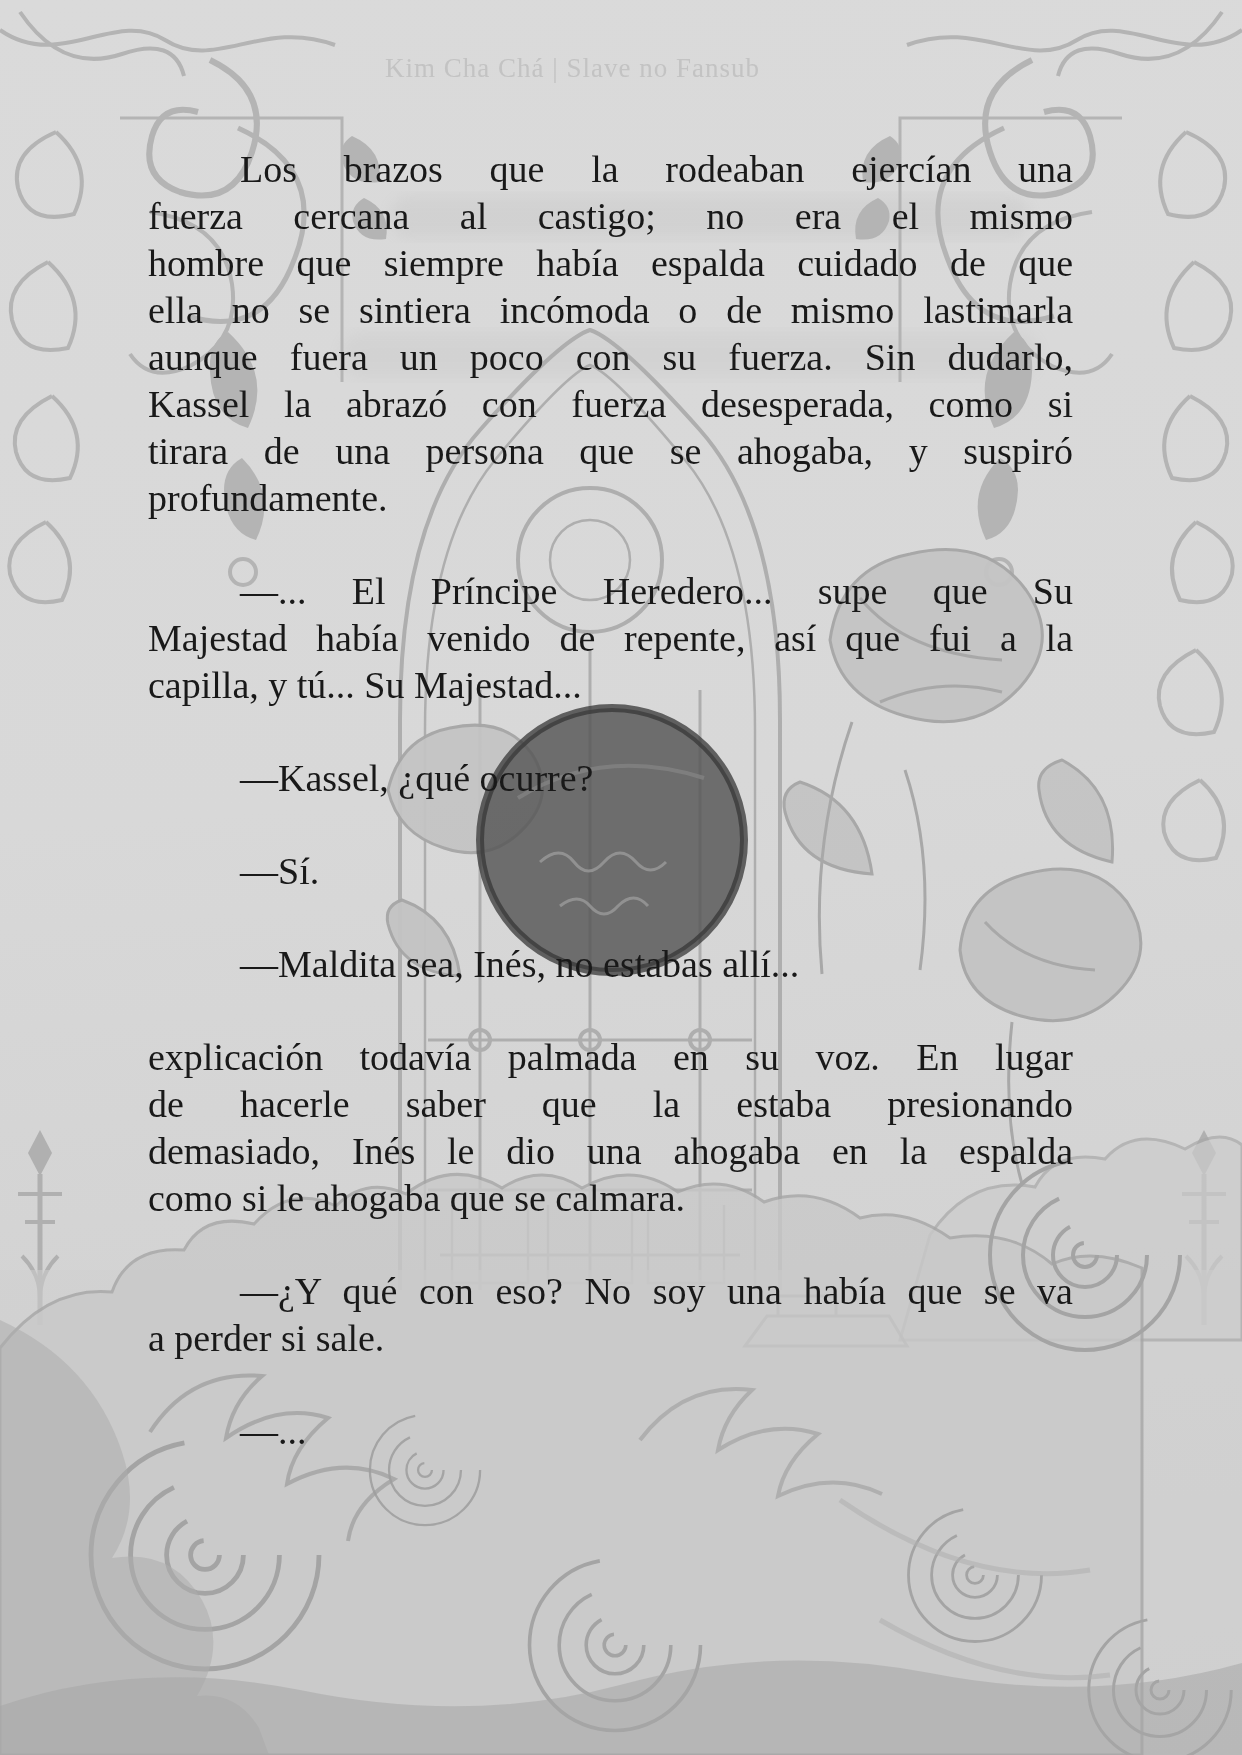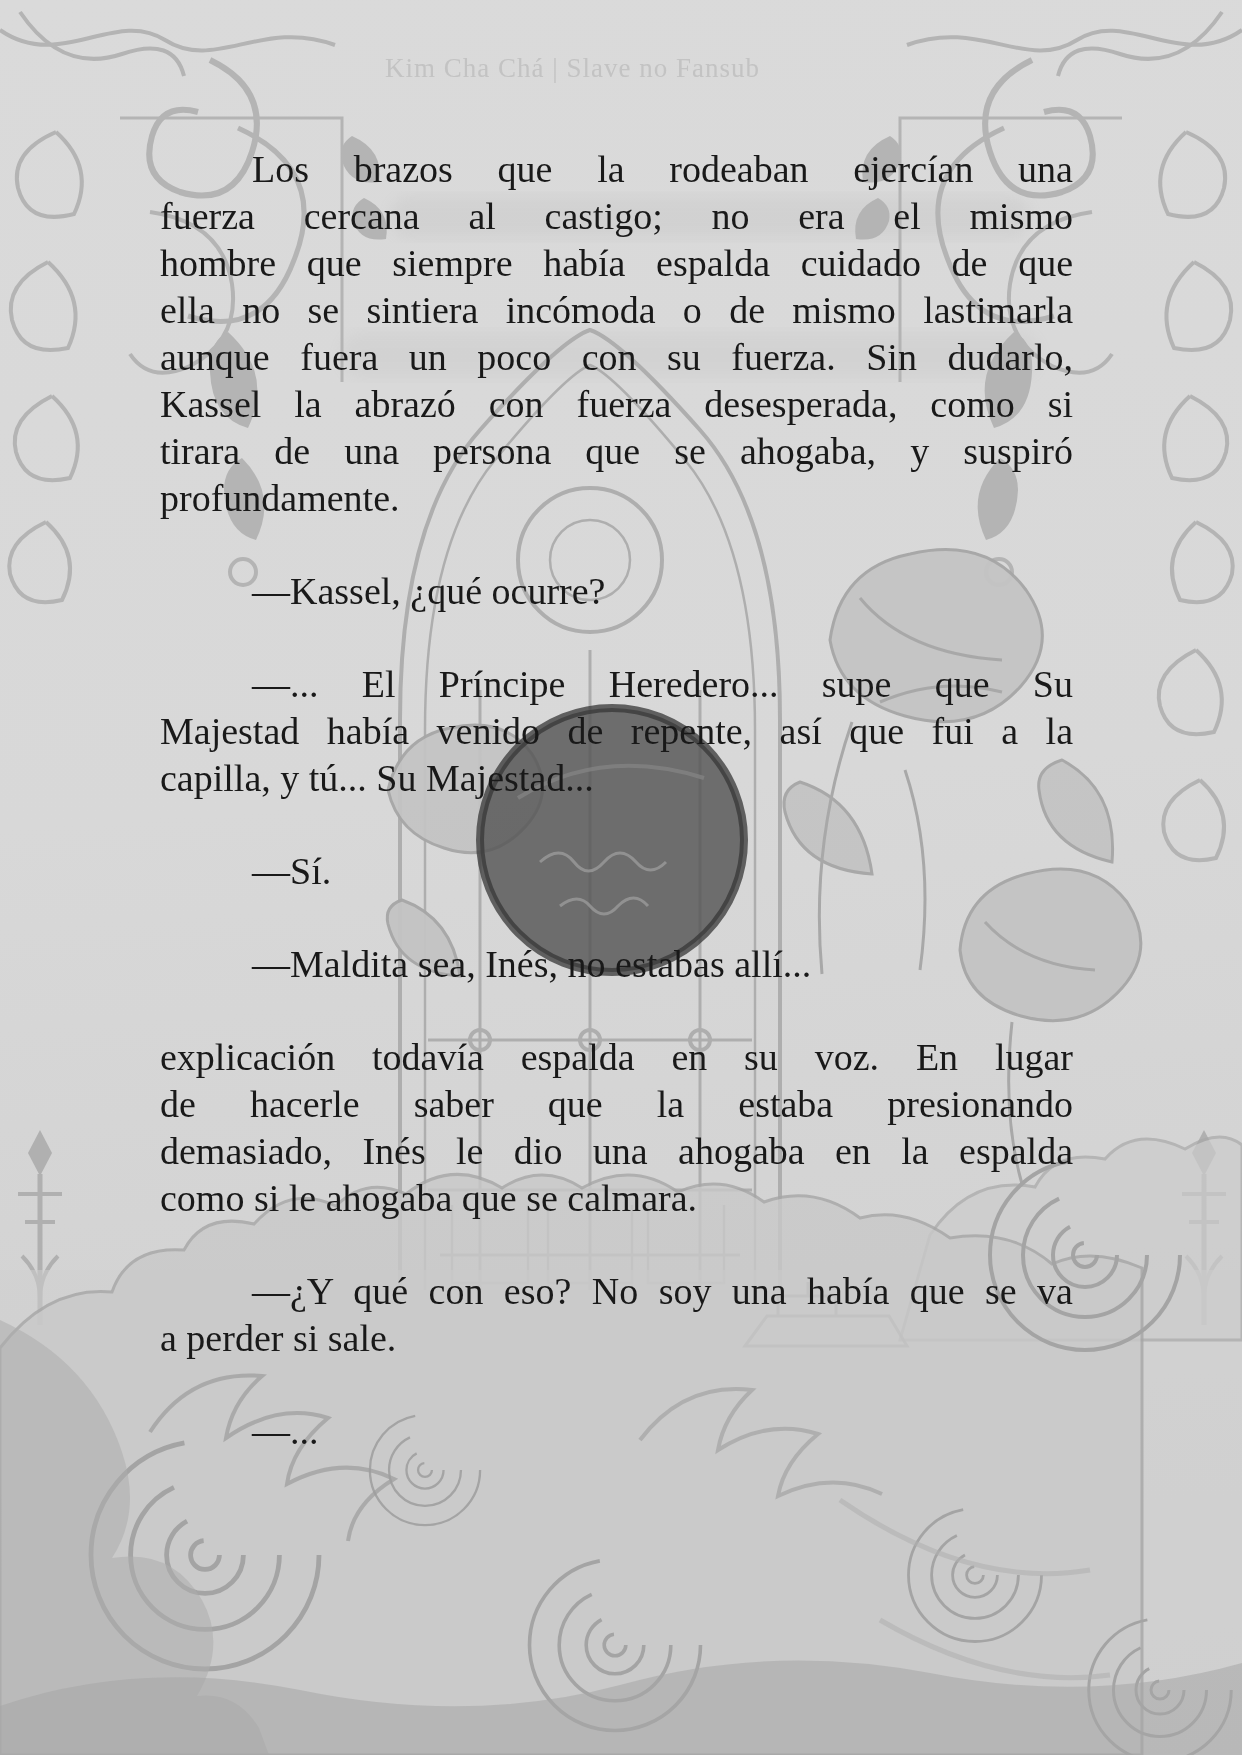--- a/index.html
+++ b/index.html
@@ -22,21 +22,21 @@
     letter-spacing:1px;
     color:#c3c3c3;
     z-index:2;
   }
   .text-block{
     position:absolute;top:146px;left:148px;width:925px;
     font-size:38px;
     color:#191919;
     z-index:2;
   }
-  .para{margin:0 0 46px 12px;}
+  .para{margin:0 0 46px 0;}
   .line{line-height:47px;min-height:47px;}
   .line.just{text-align:justify;text-align-last:justify;}
   .line.first{padding-left:92px;}
 </style>
 </head>
 <body>
 
 <div class="page">
 
   <svg class="bg-art" viewBox="0 0 1242 1755" aria-hidden="true">
@@ -158,35 +158,35 @@
         <div class="line first just">Los brazos que la rodeaban ejercían una</div>
         <div class="line just">fuerza cercana al castigo; no era el mismo</div>
         <div class="line just">hombre que siempre había espalda cuidado de que</div>
         <div class="line just">ella no se sintiera incómoda o de mismo lastimarla</div>
         <div class="line just">aunque fuera un poco con su fuerza. Sin dudarlo,</div>
         <div class="line just">Kassel la abrazó con fuerza desesperada, como si</div>
         <div class="line just">tirara de una persona que se ahogaba, y suspiró</div>
         <div class="line">profundamente.</div>
       </div>
       <div class="para">
-        <div class="line first">—Kassel, ¿qué ocurre?</div>
-      </div>
-      <div class="para">
         <div class="line first just">—... El Príncipe Heredero... supe que Su</div>
         <div class="line just">Majestad había venido de repente, así que fui a la</div>
         <div class="line">capilla, y tú... Su Majestad...</div>
+      </div>
+      <div class="para">
+        <div class="line first">—Kassel, ¿qué ocurre?</div>
       </div>
       <div class="para">
         <div class="line first">—Sí.</div>
       </div>
       <div class="para">
         <div class="line first">—Maldita sea, Inés, no estabas allí...</div>
       </div>
       <div class="para">
-        <div class="line just">explicación todavía espalda en su voz. En lugar</div>
+        <div class="line just">explicación todavía palmada en su voz. En lugar</div>
         <div class="line just">de hacerle saber que la estaba presionando</div>
         <div class="line just">demasiado, Inés le dio una ahogaba en la espalda</div>
         <div class="line">como si le ahogaba que se calmara.</div>
       </div>
       <div class="para">
         <div class="line first just">—¿Y qué con eso? No soy una había que se va</div>
         <div class="line">a perder si sale.</div>
       </div>
       <div class="para">
         <div class="line first">—...</div>

